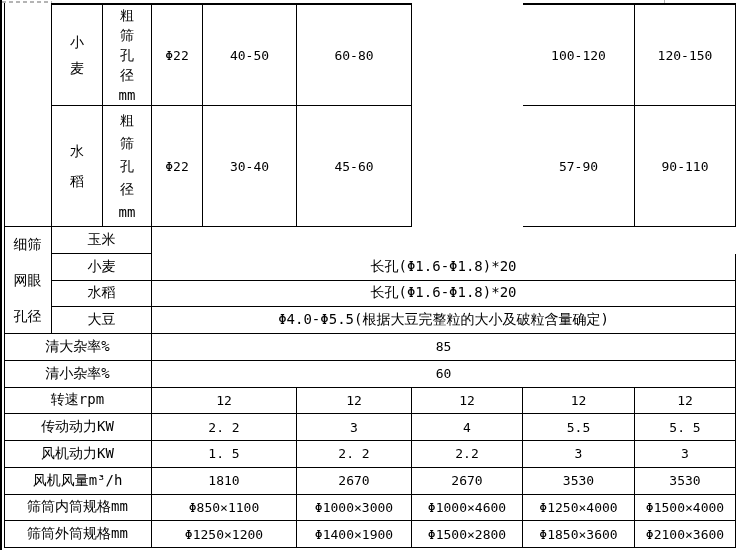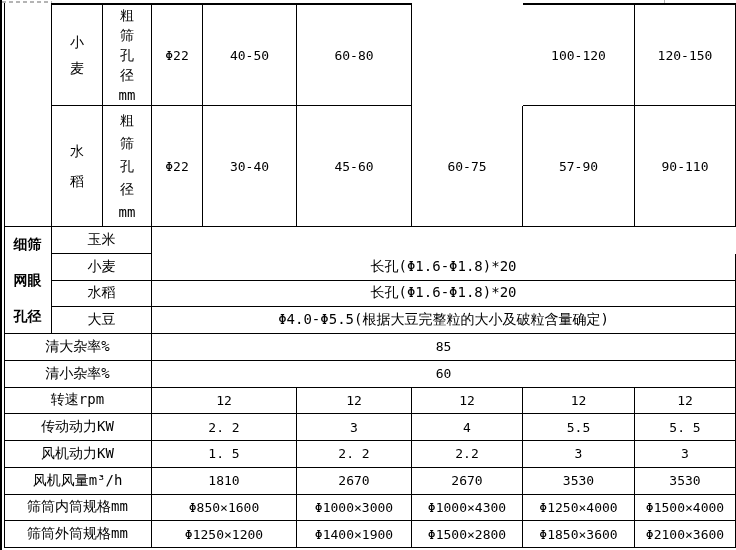--- a/index.html
+++ b/index.html
@@ -19,21 +19,21 @@
     border-right:1px solid #000;border-bottom:1px solid #000;
     box-sizing:border-box;font-size:13px;text-align:center;overflow:visible;
   }
   .cjk{font-size:14px;}
   .bt{border-top:2px solid #000;}
   .pre{white-space:pre-line;}
   .lh20{line-height:20px;}
   .lh23{line-height:23px;}
   .lh26{line-height:26px;}
   .lh30{line-height:30px;}
-  .lh36{line-height:36px;font-weight:bold;}
+  .lh36{line-height:36px;}
   .edgebar{position:absolute;left:0;top:0;width:2px;height:550px;background:#000;}
   .leftline{position:absolute;left:4px;top:3px;width:1px;height:545px;background:#000;}
   .dashline{
     position:absolute;left:2px;top:1px;width:50px;height:2px;
     background:repeating-linear-gradient(90deg,#b4b4b4 0 4px,transparent 4px 7px);
   }
   .graytick{position:absolute;left:664px;top:0;width:1px;height:3px;background:#b0b0b0;}
 </style>
 </head>
 <body>
@@ -64,21 +64,20 @@
     <div class="c cjk pre lh30" style="grid-column:2;grid-row:2">水
 稻</div>
     <div class="c cjk pre lh23" style="grid-column:3;grid-row:2">粗
 筛
 孔
 径
 mm</div>
     <div class="c" style="grid-column:4;grid-row:2">Φ22</div>
     <div class="c" style="grid-column:5;grid-row:2">30-40</div>
     <div class="c" style="grid-column:6;grid-row:2">45-60</div>
-    <div class="c" style="grid-column:7;grid-row:2">60-75</div>
     <div class="c" style="grid-column:8;grid-row:2">57-90</div>
     <div class="c" style="grid-column:9;grid-row:2">90-110</div>
 
     <div class="c cjk pre lh36" style="grid-column:1;grid-row:3 / span 4">细筛
 网眼
 孔径</div>
 
     <div class="c cjk" style="grid-column:2 / span 2;grid-row:3">玉米</div>
     <div class="c cjk" style="grid-column:2 / span 2;grid-row:4">小麦</div>
     <div class="c cjk" style="grid-column:4 / span 6;grid-row:4">长孔(Φ1.6-Φ1.8)*20</div>
@@ -114,23 +113,23 @@
     <div class="c" style="grid-column:9;grid-row:11">3</div>
 
     <div class="c cjk" style="grid-column:1 / span 3;grid-row:12">风机风量m³/h</div>
     <div class="c" style="grid-column:4 / span 2;grid-row:12">1810</div>
     <div class="c" style="grid-column:6;grid-row:12">2670</div>
     <div class="c" style="grid-column:7;grid-row:12">2670</div>
     <div class="c" style="grid-column:8;grid-row:12">3530</div>
     <div class="c" style="grid-column:9;grid-row:12">3530</div>
 
     <div class="c cjk" style="grid-column:1 / span 3;grid-row:13">筛筒内筒规格mm</div>
-    <div class="c" style="grid-column:4 / span 2;grid-row:13">Φ850×1600</div>
+    <div class="c" style="grid-column:4 / span 2;grid-row:13">Φ850×1100</div>
     <div class="c" style="grid-column:6;grid-row:13">Φ1000×3000</div>
-    <div class="c" style="grid-column:7;grid-row:13">Φ1000×4300</div>
+    <div class="c" style="grid-column:7;grid-row:13">Φ1000×4600</div>
     <div class="c" style="grid-column:8;grid-row:13">Φ1250×4000</div>
     <div class="c" style="grid-column:9;grid-row:13">Φ1500×4000</div>
 
     <div class="c cjk" style="grid-column:1 / span 3;grid-row:14">筛筒外筒规格mm</div>
     <div class="c" style="grid-column:4 / span 2;grid-row:14">Φ1250×1200</div>
     <div class="c" style="grid-column:6;grid-row:14">Φ1400×1900</div>
     <div class="c" style="grid-column:7;grid-row:14">Φ1500×2800</div>
     <div class="c" style="grid-column:8;grid-row:14">Φ1850×3600</div>
     <div class="c" style="grid-column:9;grid-row:14">Φ2100×3600</div>
 

